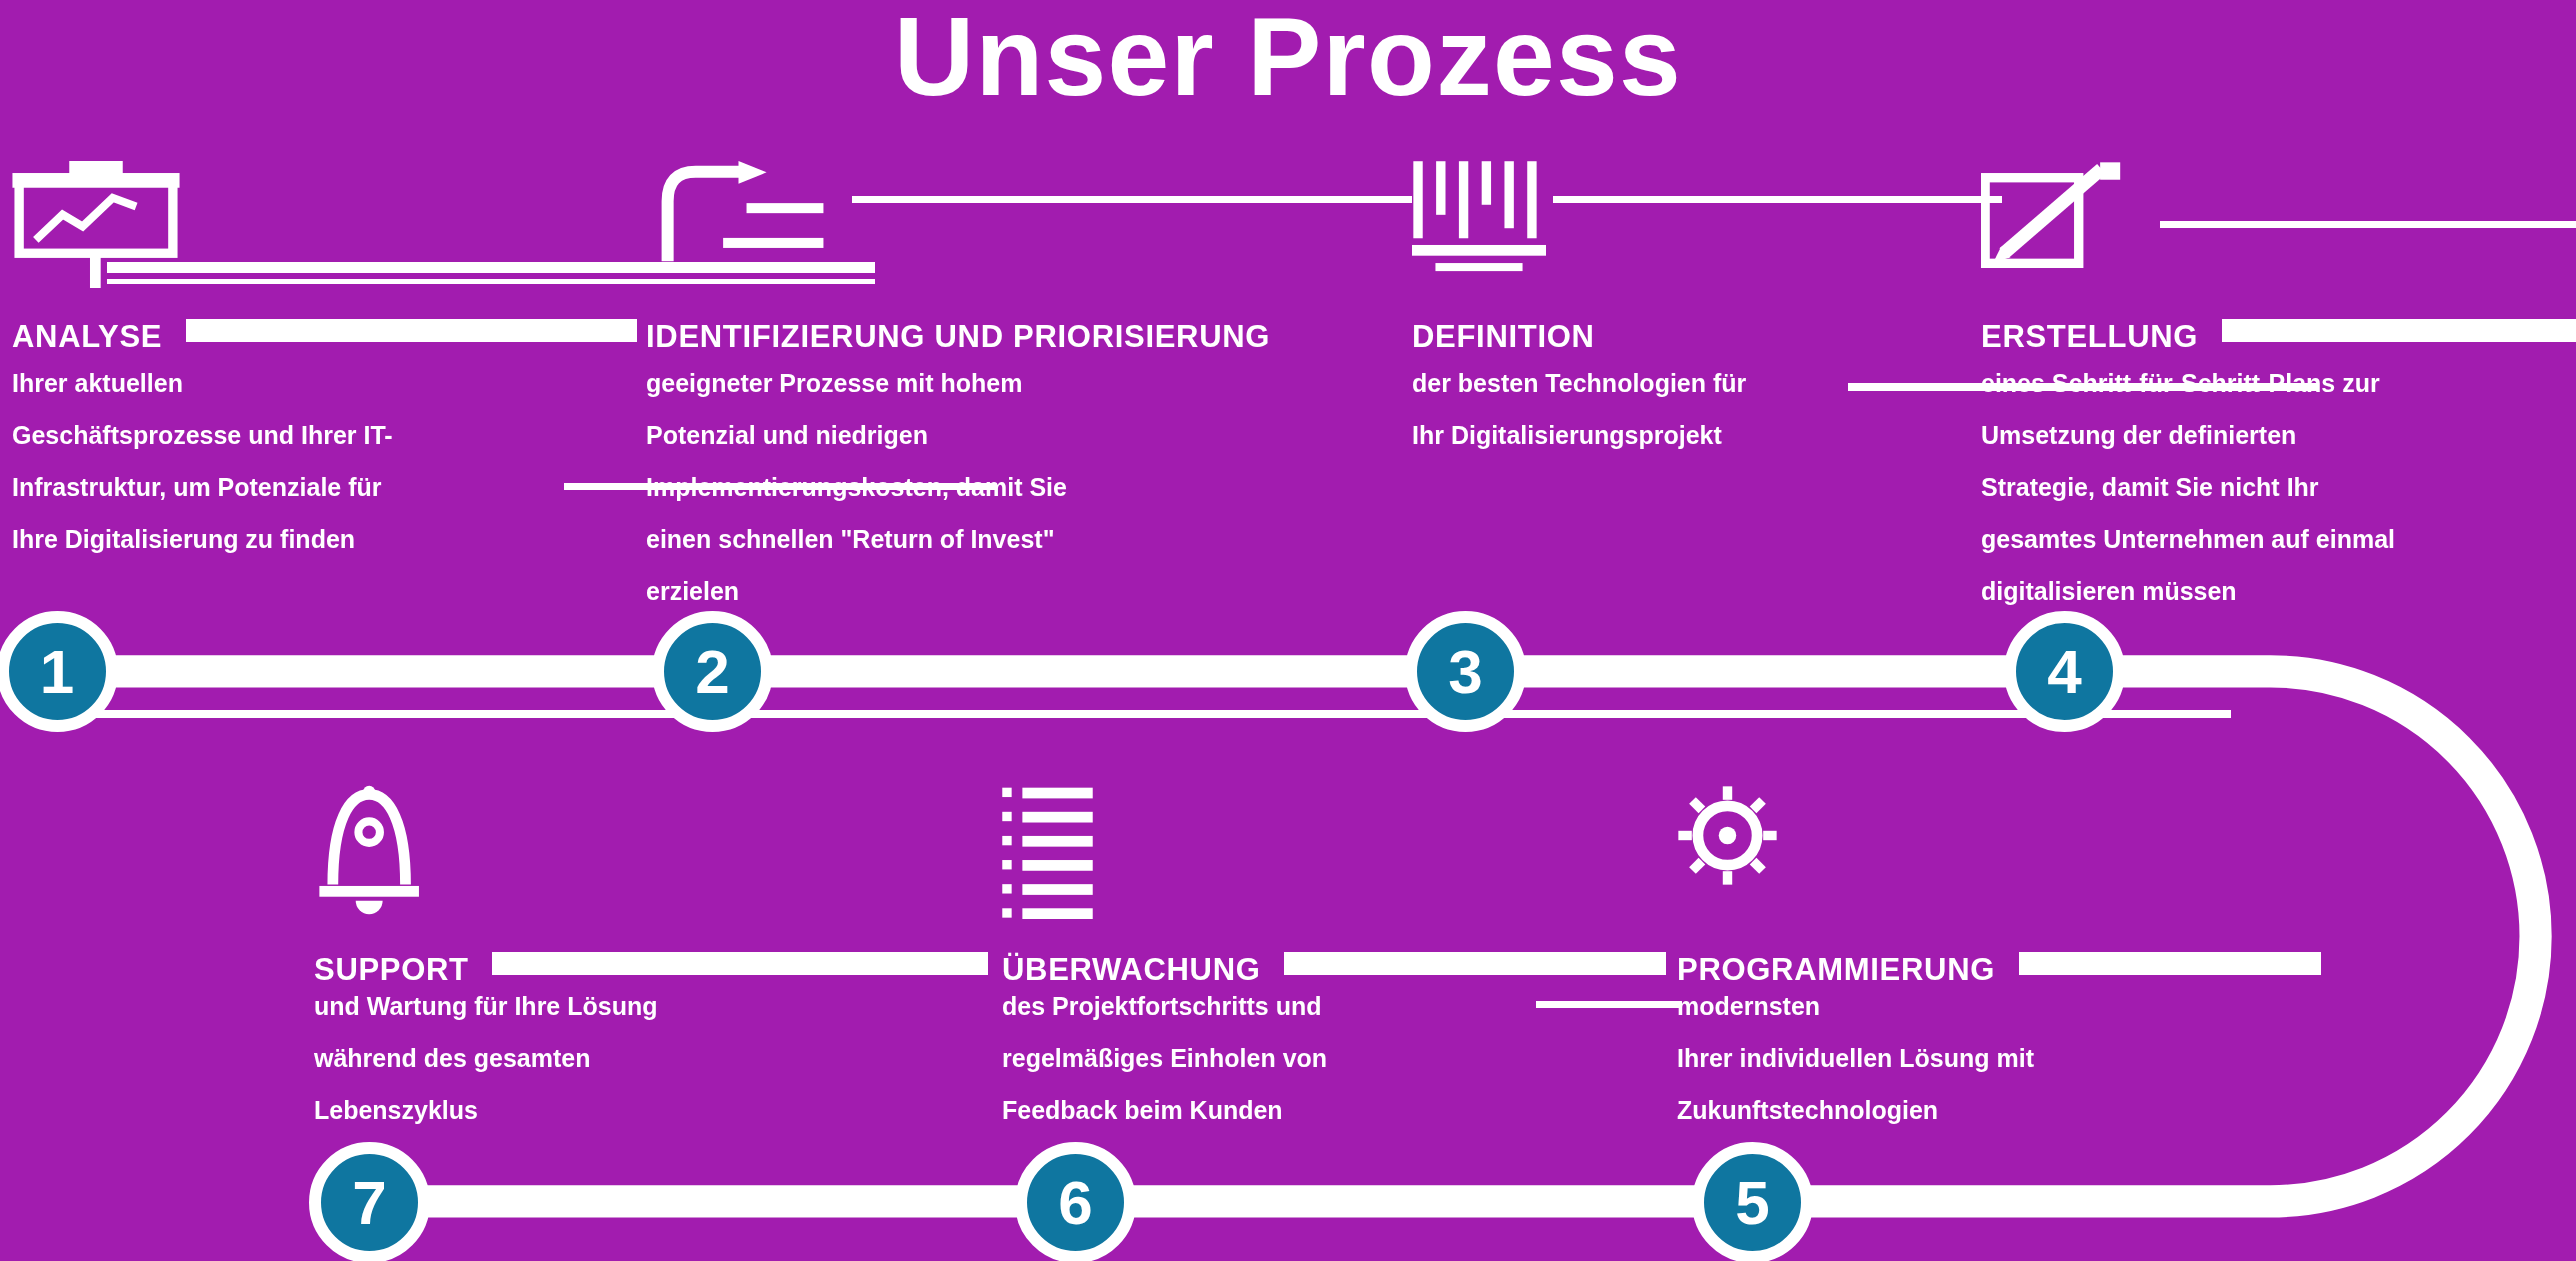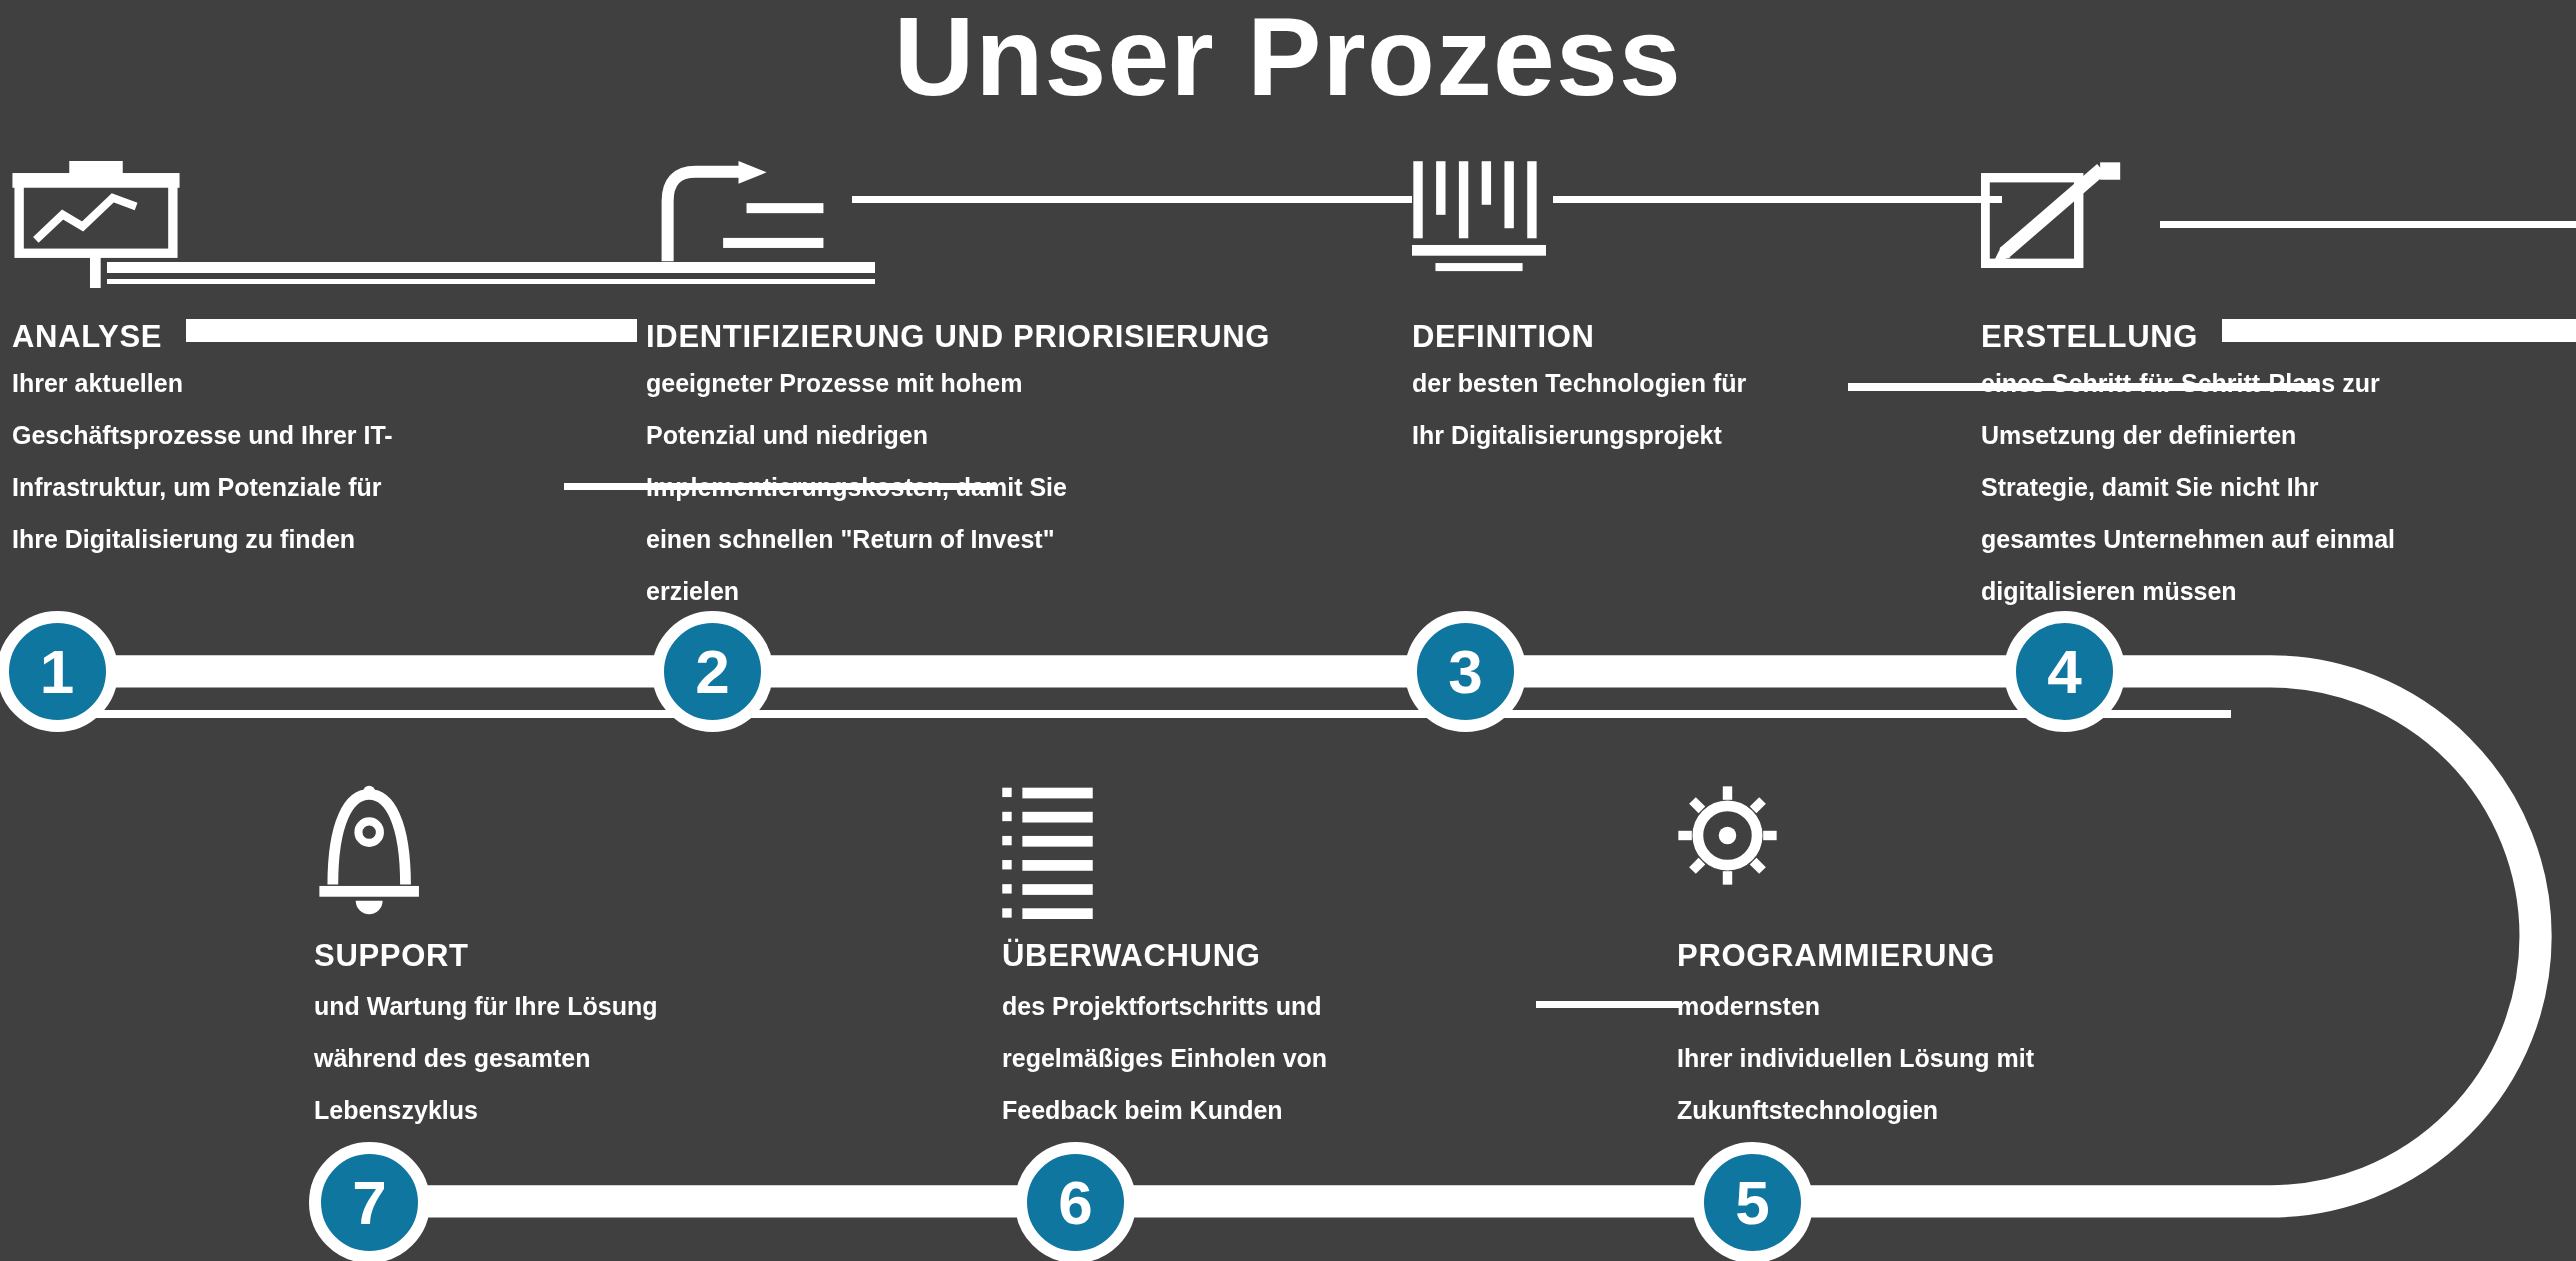--- a/index.html
+++ b/index.html
@@ -1,19 +1,19 @@
 <!DOCTYPE html>
 <html style="font-size:10.7px"><head>
 <meta charset="utf-8">
 <style>
   html,body{margin:0;padding:0;background:#000;}
   #canvas{
     position:relative;
     width:2576px;height:1261px;
-    background:#404040;
+    background:#a21caf;
     overflow:hidden;
     font-family:"Liberation Sans", sans-serif;
     color:#fff;
   }
   
   .page-title{
     position:absolute;top:0;left:0;width:100%;
     text-align:center;
     font-size:111px;line-height:114px;font-weight:800;
     letter-spacing:1.3px;color:#fff;white-space:nowrap;
@@ -45,21 +45,21 @@
   .s3{left:1412px;top:161px;width:590px;}
   .s4{left:1981px;top:161px;width:595px;}
   .s5{left:1677px;top:785px;width:644px;}
   .s6{left:1002px;top:785px;width:664px;}
   .s7{left:314px;top:785px;width:674px;}
   .icon-box{position:absolute;left:0;top:0;}
   .heading-row{
     position:absolute;left:0;right:0;top:158px;
     display:flex;align-items:flex-start;height:35px;
   }
-  .row-bottom .heading-row{top:153px;flex-direction:column;}
+  .row-bottom .heading-row{top:167px;}
   .step-heading{
     font-size:31px;font-weight:800;letter-spacing:0.7px;
     white-space:nowrap;color:#fff;
   }
   .hrule{flex:1;height:23px;background:#fff;margin-left:23.5px;}
   .step-body{position:absolute;left:0;top:196px;}
   .row-bottom .step-body{top:195px;}
   .body-line{
     font-size:25px;line-height:52px;font-weight:700;
     white-space:nowrap;color:#fff;

